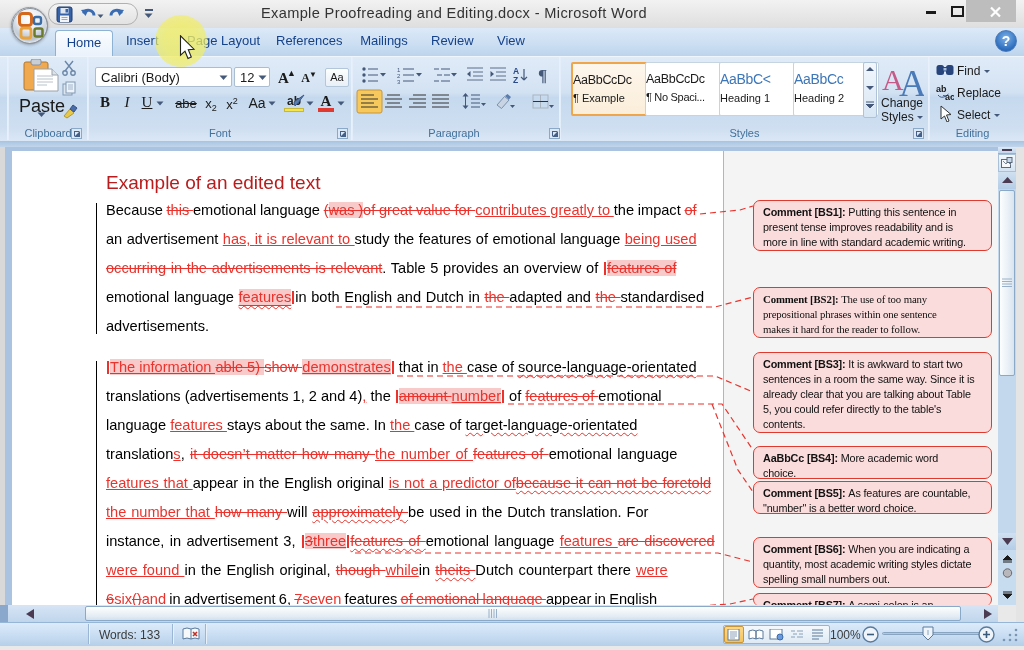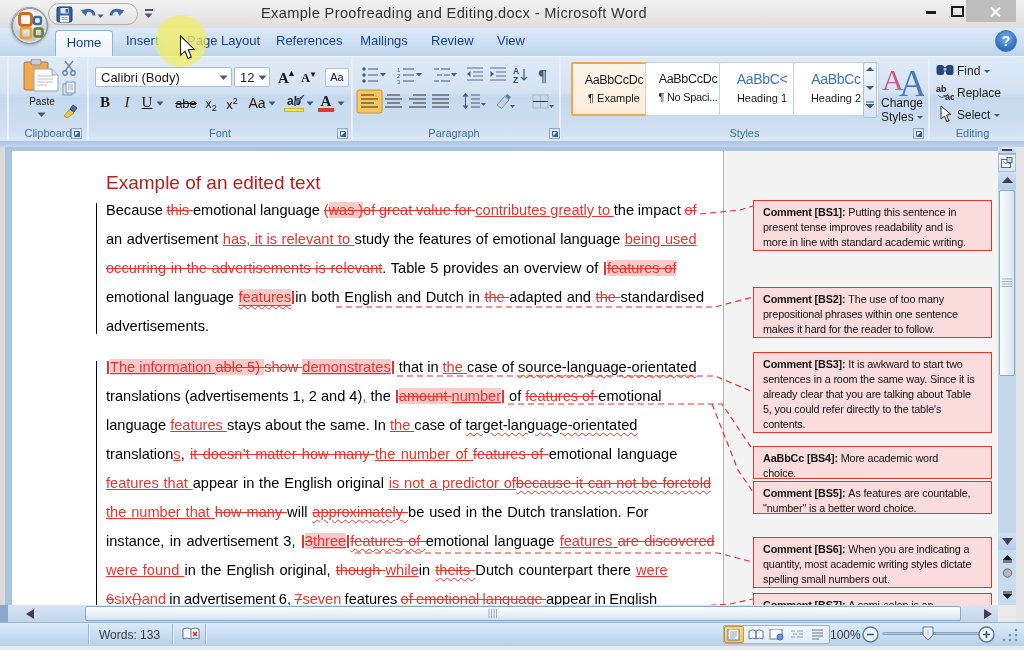--- a/index.html
+++ b/index.html
@@ -34,23 +34,23 @@
 #ribbonedge { left:0; top:141px; width:1024px; height:6px; background:linear-gradient(#a8c3e0,#c2d6ec); }
 .group { top:57px; height:83px; border-right:1px solid #b7cce3; box-shadow:1px 0 0 #e4eefa inset, -1px 0 0 #e8f1fb; }
 .glabel { top:127px; height:13px; font-size:11px; color:#41719c; text-align:center; }
 .launcher { top:128px; width:11px; height:11px; border:1px solid #8aa8c8; background:#dce8f5; }
 .launcher:after { content:""; position:absolute; left:2px; top:2px; width:4px; height:4px; border-left:1px solid #44608a; border-top:1px solid #44608a; }
 .launcher:before { content:""; position:absolute; right:1px; bottom:1px; width:0; height:0; border:3px solid transparent; border-right-color:#44608a; border-bottom-color:#44608a; }
 
 
 .combo { position:absolute; height:20px; background:#fff; border:1px solid #aabdd1; border-radius:2px;
   font-size:13px; color:#1a1a1a; padding:2px 4px 0 5px; }
-.rbtn { position:absolute; font-size:10px; color:#1a1a1a; text-align:center; }
+.rbtn { position:absolute; font-size:18px; color:#1a1a1a; text-align:center; }
 .stylebox { position:absolute; top:62px; width:86px; height:54px; background:#fff; border:1px solid #c6d3e0;
-  border-radius:2px; text-align:center; }
+  border-radius:2px; text-align:left; }
 .stylebox .big { font-size:12.5px; color:#1a1a1a; margin-top:9px; letter-spacing:-0.3px; }
 .stylebox .lbl { font-size:11px; color:#1a1a1a; margin-top:5px; white-space:nowrap; overflow:hidden; }
 .editlbl { position:absolute; font-size:12px; color:#1a1a1a; }
 
 
 #docarea { left:5px; top:147px; width:993px; height:458px; background:#aac3e0; overflow:hidden; }
 #page { position:absolute; left:7px; top:4px; width:711px; height:454px; background:#fff; }
 #markuparea { position:absolute; left:718px; top:4px; width:275px; height:454px; background:#f4f4f4; border-left:1px solid #b5b5b5; }
 #lborder { left:0; top:147px; width:5px; height:503px; background:#d9d9d9; }
 #rborder { left:1016px; top:147px; width:8px; height:503px; background:#e4e4e4; }
@@ -60,21 +60,21 @@
 h1.dl { font-size:19px; color:#b91c1c; font-weight:normal; }
 .del { color:#ea332c; text-decoration:line-through; }
 .ins { color:#ea332c; text-decoration:underline; }
 .hl { background:#f8caca; }
 .brk { display:inline-block; width:2px; height:13px; background:#ea332c; vertical-align:-2px; margin:0 1px; }
 .sq { text-decoration:underline; text-decoration-style:wavy; text-decoration-color:#ea332c; text-decoration-thickness:1px; text-underline-offset:2px; }
 .cbar { position:absolute; left:96px; width:1px; background:#000; }
 
 
 .cbox { position:absolute; left:753px; width:239px; background:#fadcdc; border:1px solid #e03a2f;
-  border-radius:0; font-size:10.8px; line-height:15px; letter-spacing:-0.15px; color:#111; padding:4px 7px 3px 9px; }
+  border-radius:7px; font-size:10.8px; line-height:15px; letter-spacing:-0.15px; color:#111; padding:4px 7px 3px 9px; }
 .cbox b { font-weight:bold; }
 
 
 #vscroll { left:998px; top:147px; width:18px; height:458px; background:#c3d7ed; }
 #hscroll { left:0; top:605px; width:998px; height:17px; background:linear-gradient(#d7e5f5,#c0d5ec); }
 #statusbar { left:0; top:622px; width:1024px; height:24px;
   background:linear-gradient(#dcebfb,#c8ddf2 55%,#b6cfe9); border-top:1px solid #96b6d8; font-size:12px; color:#333; }
 #bottomstrip { left:0; top:646px; width:1024px; height:4px; background:#e9e9e9; }
 
 
@@ -388,21 +388,21 @@
     <polyline points="336,307 715,307 753,297"></polyline>
     <polyline points="397,376 715,376 753,392"></polyline>
     <polyline points="508,404 722,404 753,450"></polyline>
     <polyline points="712,404 738,470 753,492"></polyline>
     <polyline points="355,553 718,553 753,562"></polyline>
     <polyline points="700,606 730,604 753,599"></polyline>
   </g>
 </svg>
 
 <div class="abs cbox" style="top:200px;height:51px;"><b>Comment [BS1]: </b>Putting this sentence in<br>present tense improves readability and is<br>more in line with standard academic writing.</div>
-<div class="abs cbox" style="top:287px;height:51px;"><b>Comment [BS2]: </b>The use of too many<br>prepositional phrases within one sentence<br>makes it hard for the reader to follow.</div>
+<div class="abs cbox" style="top:287px;height:51px;font-family:Liberation Serif, serif;"><b>Comment [BS2]: </b>The use of too many<br>prepositional phrases within one sentence<br>makes it hard for the reader to follow.</div>
 <div class="abs cbox" style="top:352px;height:81px;"><b>Comment [BS3]: </b>It is awkward to start two<br>sentences in a room the same way. Since it is<br>already clear that you are talking about Table<br>5, you could refer directly to the table's<br>contents.</div>
 <div class="abs cbox" style="top:446px;height:33px;"><b>AaBbCc [BS4]: </b>More academic word<br>choice.</div>
 <div class="abs cbox" style="top:481px;height:33px;"><b>Comment [BS5]: </b>As features are countable,<br>"number" is a better word choice.</div>
 <div class="abs cbox" style="top:537px;height:51px;"><b>Comment [BS6]: </b>When you are indicating a<br>quantity, most academic writing styles dictate<br>spelling small numbers out.</div>
 <div class="abs cbox" style="top:593px;height:13px;border-bottom:none;"><b>Comment [BS7]: </b>A semi-colon is an</div>
 <div class="abs" id="lborder"></div>
 <div class="abs" id="rborder"></div>
 
 <div class="abs" id="vscroll"></div>
 <div class="abs" style="left:998px;top:147px;width:18px;height:7px;background:linear-gradient(#dce9f6,#c2d6ec);border-bottom:1px solid #94b2d4;"></div>

